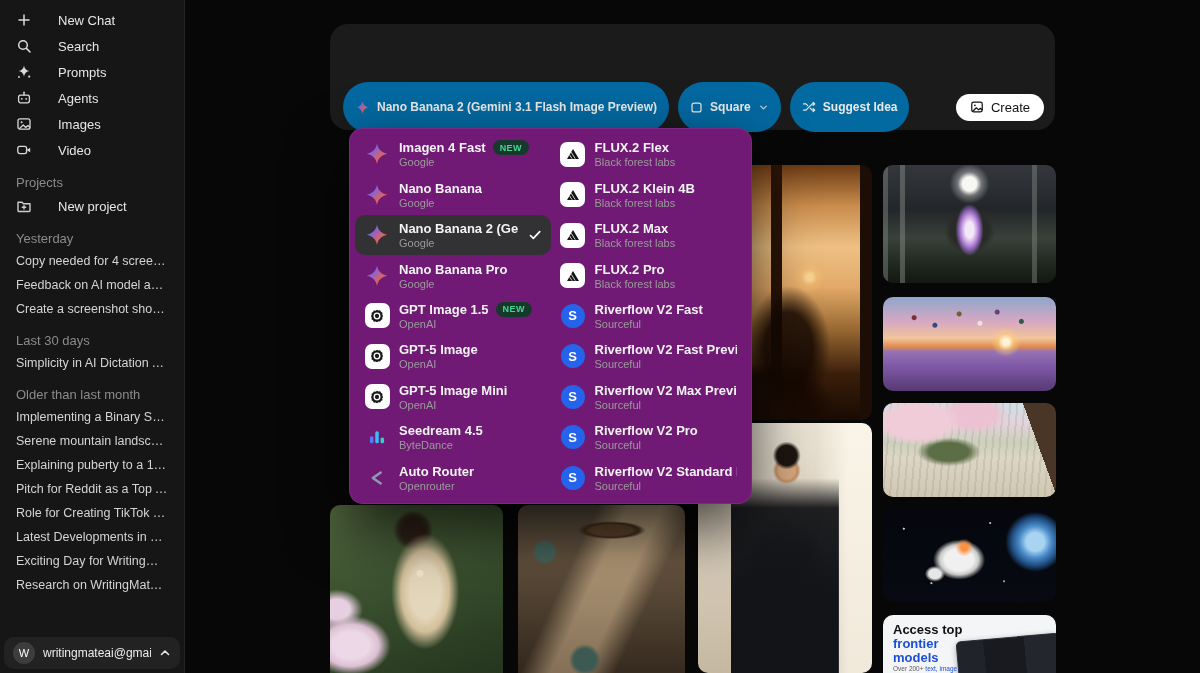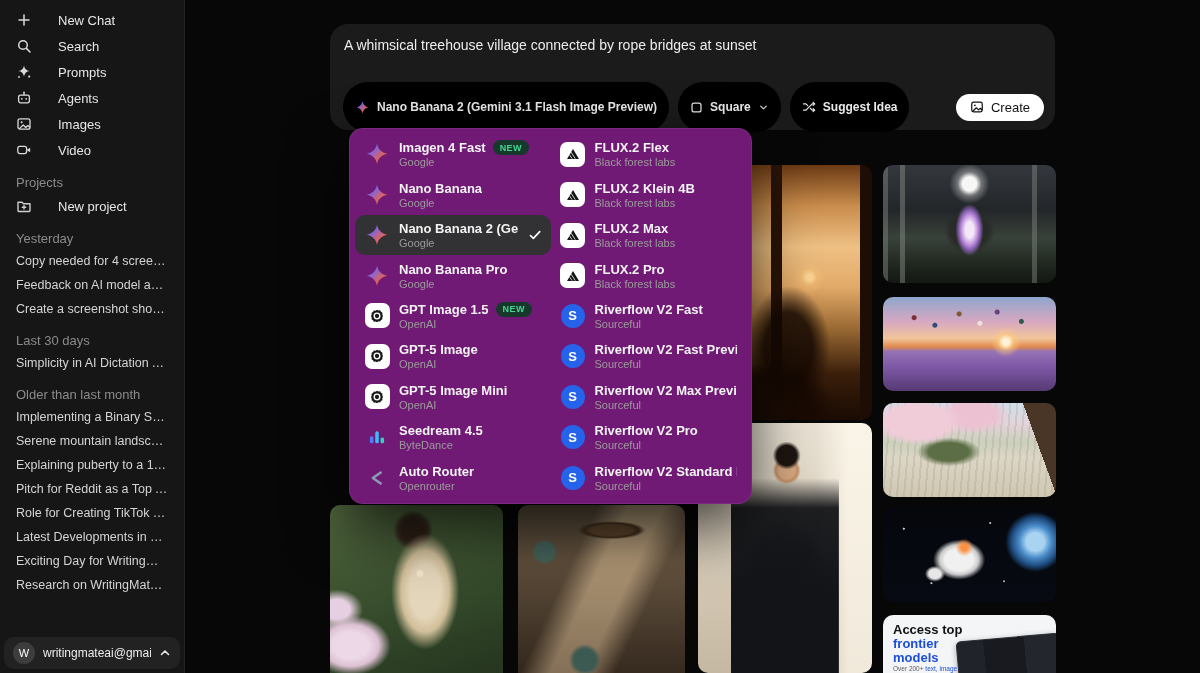--- a/index.html
+++ b/index.html
@@ -21,21 +21,21 @@
            border-radius:10px;display:flex;align-items:center;gap:8px;padding:0 9px;box-sizing:border-box;cursor:pointer;}
   .avatar{width:22px;height:22px;border-radius:50%;background:#3d3d3d;color:#fff;font-size:11px;
           display:flex;align-items:center;justify-content:center;flex:0 0 22px;}
   .account-email{flex:1;color:#ececec;font-size:12px;white-space:nowrap;overflow:hidden;}
 
   
   .composer{position:absolute;left:330px;top:24px;width:725px;height:106px;background:#1b1b1c;
             border-radius:18px;z-index:5;}
   .prompt{position:absolute;left:14px;top:13px;right:14px;font-size:14px;color:#ededed;}
   .toolbar{position:absolute;left:13px;right:11px;bottom:10px;height:26px;display:flex;align-items:center;gap:9px;}
-  .pill{display:flex;align-items:center;gap:7px;background:#000000;border-radius:999px;height:26px;
+  .pill{display:flex;align-items:center;gap:7px;background:#0369a1;border-radius:999px;height:26px;
         padding:12px 12px;color:#e9e9e9;font-size:12px;font-weight:700;cursor:pointer;white-space:nowrap;}
   .pill .gem{width:15px;height:15px}
   .create-btn{margin-left:auto;display:flex;align-items:center;gap:7px;background:#fff;color:#121212;
         border-radius:999px;height:27px;padding:0 14px;font-size:13px;font-weight:400;cursor:pointer;}
 
   
   .menu{position:absolute;left:349px;top:128px;width:403px;height:376px;background:#701a75;
         border:1px solid rgba(255,255,255,.07);border-radius:14px;box-shadow:0 24px 60px rgba(0,0,0,.7);
         display:flex;padding:5px;box-sizing:border-box;z-index:30;}
   .menu-col{width:50%;display:flex;flex-direction:column;}
@@ -256,21 +256,20 @@
       <span>Access top</span><br>
       <span class="accent">frontier models</span>
     </div>
     <div class="promo-laptop"></div>
     <div class="promo-caption">
       <span>Over 200+ </span><span class="accent">text, image</span>
     </div>
   </div>
 
   <div class="composer">
-    <div class="prompt">A whimsical treehouse village connected by rope bridges at sunset</div>
     <div class="toolbar">
       <div class="pill">
         <span class="gem">
           <svg viewBox="0 0 24 24" width="15" height="15">
               <defs>
                 <linearGradient id="gg1" x1="0" y1="0" x2="1" y2="1">
                   <stop offset="0" stop-color="#4e8df7"></stop>
                   <stop offset=".35" stop-color="#8a63d2"></stop>
                   <stop offset=".68" stop-color="#e0645a"></stop>
                   <stop offset="1" stop-color="#f2b13b"></stop>

